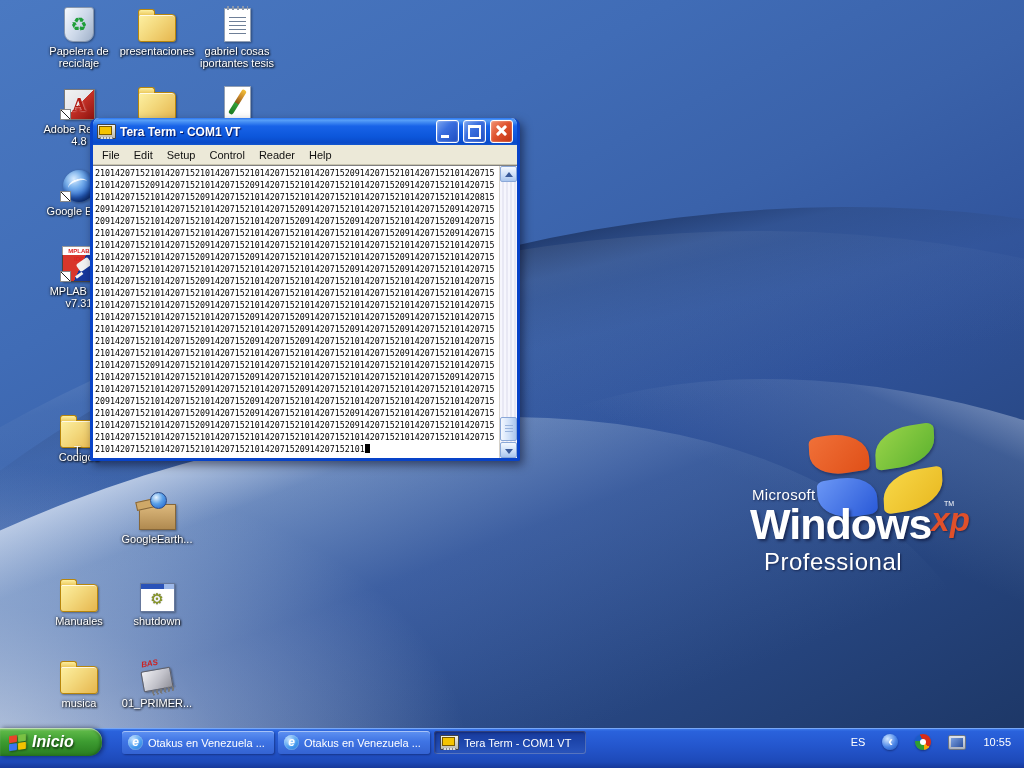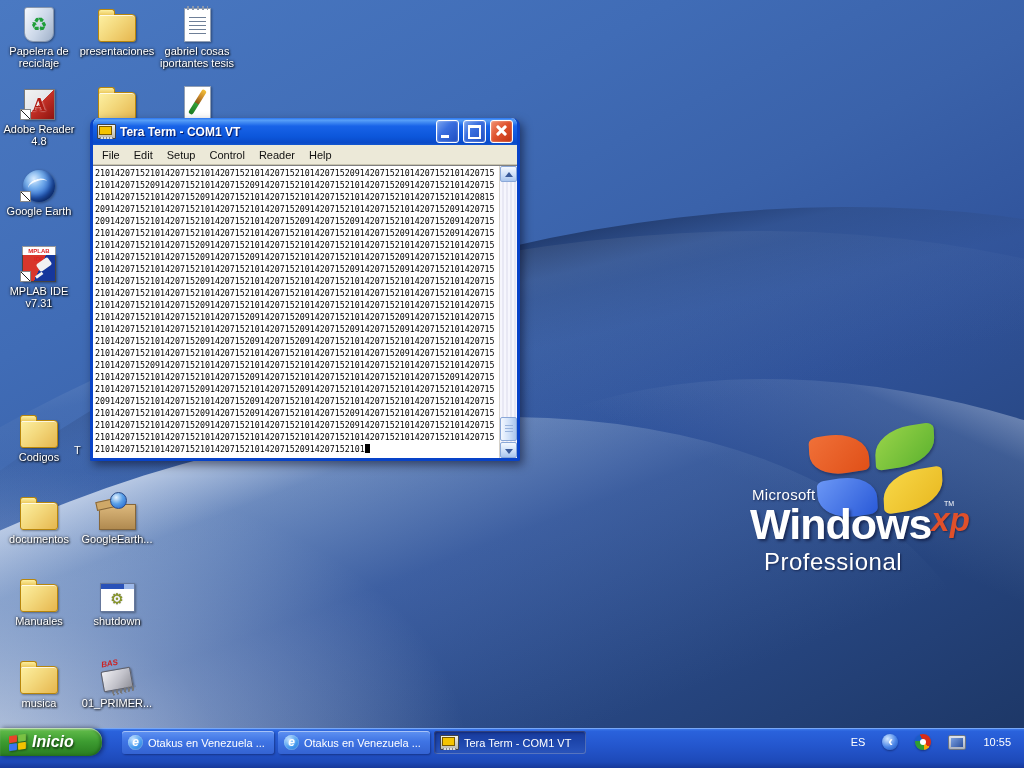--- a/index.html
+++ b/index.html
@@ -15,21 +15,21 @@
   .sw1{width:1750px;height:950px;left:-260px;top:235px;transform:rotate(-13deg);
     background:linear-gradient(180deg, rgba(15,30,65,.55) 0%, rgba(40,65,115,.38) 4%, rgba(55,85,145,.18) 11%, rgba(55,85,145,0) 24%);}
   .sw2{width:1900px;height:1100px;left:-420px;top:258px;transform:rotate(-13deg);
     background:linear-gradient(180deg, rgba(150,175,215,.35) 0%, rgba(110,140,190,.15) 5%, rgba(80,110,165,0) 18%);}
   .sw3{width:1600px;height:950px;left:-560px;top:470px;transform:rotate(-21deg);
     background:linear-gradient(180deg, rgba(205,218,238,.85) 0%, rgba(160,183,215,.5) 7%, rgba(110,140,185,.22) 20%, rgba(110,140,185,0) 42%);}
   .sw4{width:1300px;height:800px;left:330px;top:430px;transform:rotate(24deg);
     background:linear-gradient(180deg, rgba(185,200,225,.5) 0%, rgba(130,155,195,.25) 6%, rgba(90,115,165,0) 22%);}
 
   
-  .desk-icon{position:absolute;width:78px;text-align:center;cursor:default;z-index:2;}
+  .desk-icon{position:absolute;width:78px;text-align:center;cursor:default;z-index:2;padding-left:40px;}
   .di-label{margin-top:3px;font-size:11px;line-height:12px;color:#fff;text-shadow:1px 1px 2px #000, 0 0 3px rgba(0,0,0,.8);}
   .glyph-box{height:36px;display:flex;align-items:flex-end;justify-content:center;position:relative;}
   .shortcut::after{content:"";position:absolute;left:20px;bottom:0;width:9px;height:9px;background:#fff;border:1px solid #888;
     background-image:linear-gradient(45deg,transparent 45%,#222 45% 55%,transparent 55%);}
   .gl-folder{width:36px;height:26px;position:relative;background:linear-gradient(135deg,#fdf0a2 0%,#f3d87c 45%,#e6b64e 100%);
     border:1px solid #b8860b;border-radius:2px 4px 3px 3px;box-shadow:inset 0 1px 0 rgba(255,255,255,.75),1px 1px 2px rgba(0,0,0,.35);}
   .gl-folder::before{content:"";position:absolute;top:-6px;left:-1px;width:15px;height:5px;background:linear-gradient(#fdf0a0,#ecc95e);
     border:1px solid #b8860b;border-bottom:none;border-radius:3px 3px 0 0;}
   .gl-recycle{width:28px;height:33px;position:relative;background:linear-gradient(120deg,#f4f8fe 0%,#cbd7e8 55%,#9fb0c8 100%);
     border:1px solid #8796ad;border-radius:3px 3px 9px 9px;box-shadow:1px 1px 2px rgba(0,0,0,.35);}
@@ -215,26 +215,20 @@
         <div class="gl-mplab"></div>
       </div>
     <div class="di-label">MPLAB IDE v7.31</div>
   </div>
   <div class="desk-icon" style="left:0px;top:412px">
     <div class="glyph-box">
         <div class="gl-folder"></div>
       </div>
     <div class="di-label">Codigos</div>
   </div>
-  <div class="desk-icon" style="left:0px;top:494px">
-    <div class="glyph-box">
-        <div class="gl-folder"></div>
-      </div>
-    <div class="di-label">documentos</div>
-  </div>
   <div class="desk-icon" style="left:78px;top:494px">
     <div class="glyph-box">
         <div class="gl-package"></div>
       </div>
     <div class="di-label">GoogleEarth...</div>
   </div>
   <div class="desk-icon" style="left:0px;top:576px">
     <div class="glyph-box">
         <div class="gl-folder"></div>
       </div>

